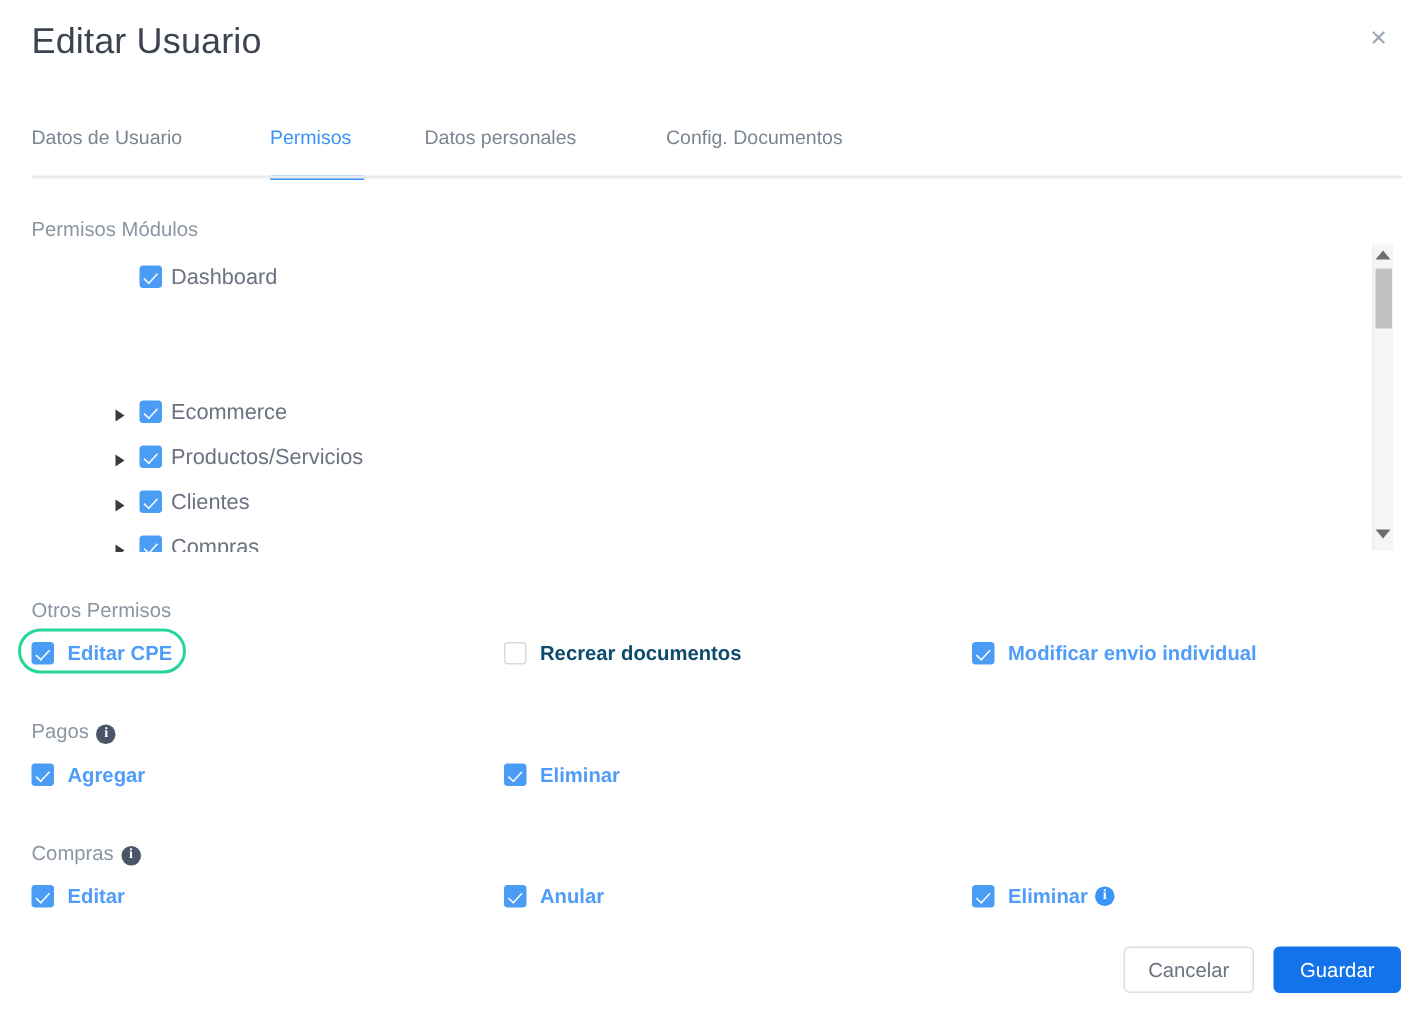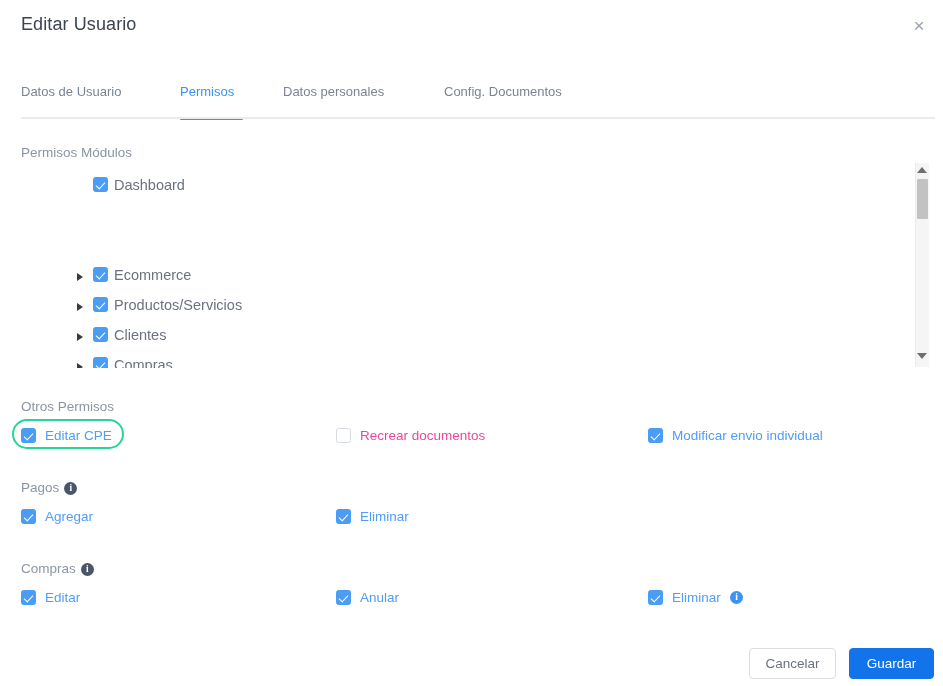--- a/index.html
+++ b/index.html
@@ -15,21 +15,21 @@
     font-family: "Liberation Sans", sans-serif;
     color: #5f6b7a;
     -webkit-font-smoothing: antialiased;
   }
 
   
   .dialog-title {
     position: absolute;
     left: 21px;
     top: 14px;
-    font-size: 18px;
+    font-size: 24px;
     color: #3c4450;
     letter-spacing: 0.1px;
     white-space: nowrap;
   }
   .close-btn {
     position: absolute;
     right: 11px;
     top: 13px;
     width: 26px;
     height: 26px;
@@ -208,22 +208,23 @@
     position: absolute;
     height: 20px;
     display: flex;
     align-items: center;
   }
   .perm-label {
     position: absolute;
     font-size: 13.5px;
     white-space: nowrap;
     color: #4f9df9;
-  }
-  .perm-label.muted { color: #ec4899; }
+    font-weight: bold;
+  }
+  .perm-label.muted { color: #0c4a6e; }
 
   
   .highlight-ring {
     position: absolute;
     left: 12px;
     top: 419px;
     width: 112px;
     height: 30px;
     border: 2.5px solid #25d695;
     border-radius: 16px;
@@ -233,21 +234,20 @@
 
   
   .btn {
     position: absolute;
     height: 31px;
     border-radius: 4px;
     font-size: 13.5px;
     cursor: pointer;
     font-family: "Liberation Sans", sans-serif;
     box-sizing: border-box;
-    margin-top: 17px;
   }
   .btn-cancel {
     left: 749px;
     top: 631px;
     width: 87px;
     background: #ffffff;
     border: 1px solid #d9dee3;
     color: #6b7280;
   }
   .btn-save {

